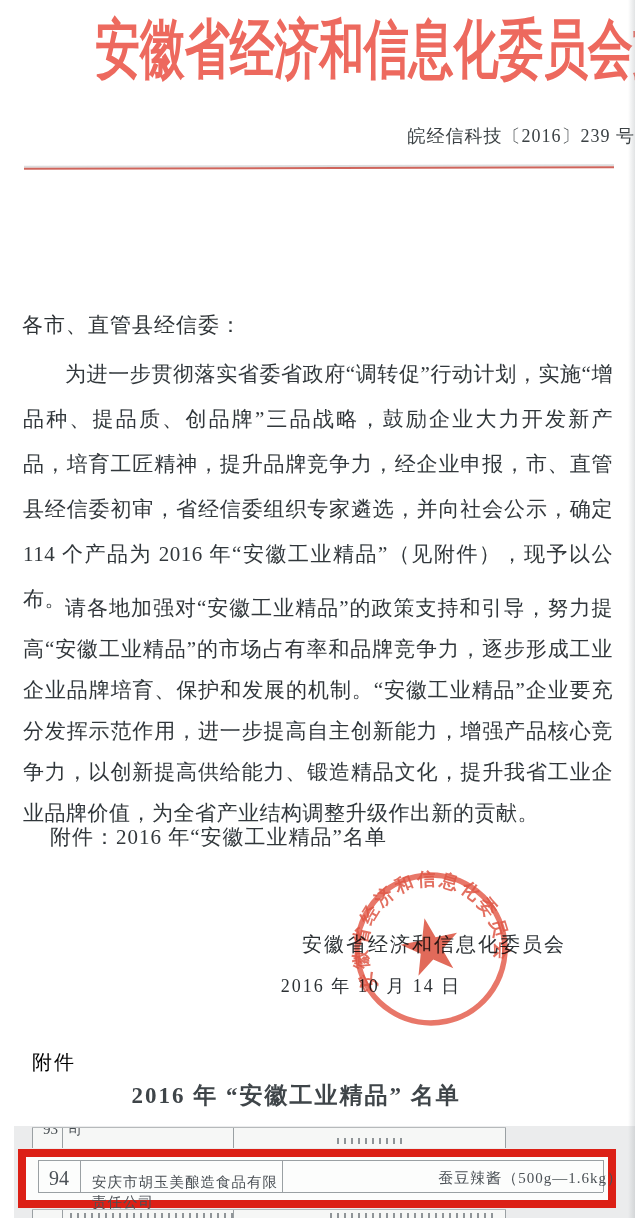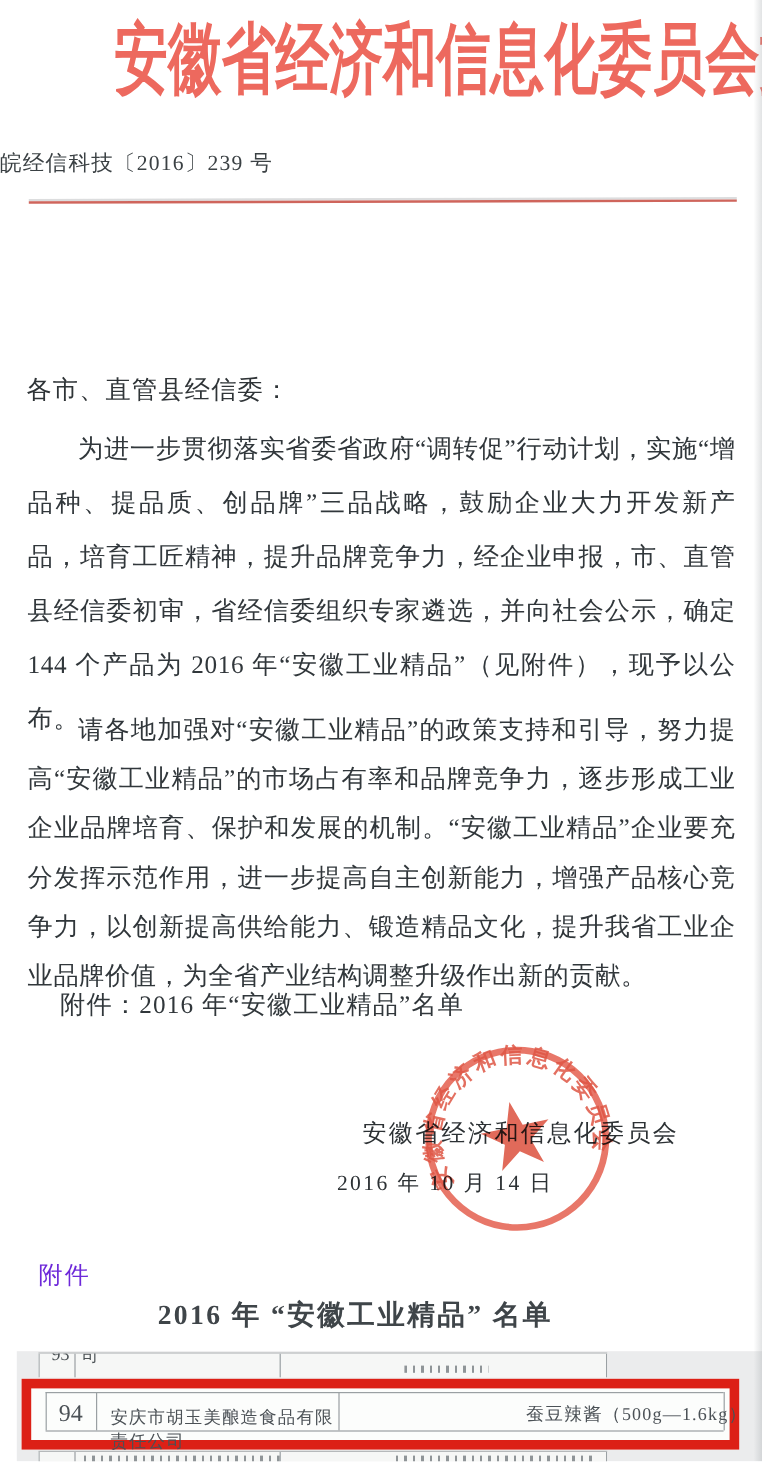--- a/index.html
+++ b/index.html
@@ -15,21 +15,21 @@
     pointer-events:none;
   }
   .banner{
     position:absolute;top:2px;left:0;width:635px;height:94px;line-height:96px;
     text-align:center;white-space:nowrap;
     font-size:64px;font-weight:bold;color:#ed695e;
     transform:scaleX(0.70);transform-origin:50% 50%;
     letter-spacing:0;
   }
   .doc-number{
-    position:absolute;top:124px;left:0;width:635px;text-align:left;
+    position:absolute;top:124px;left:0;width:635px;text-align:right;
     font-size:18px;color:#3b4144;letter-spacing:1px;
   }
   .red-rule{
     position:absolute;top:167px;left:24px;width:590px;height:2px;
     background:#cf655c;box-shadow:0 -2px 0 rgba(130,134,136,.28);
     transform:rotate(-0.15deg);
   }
   .doc-title{
     position:absolute;top:192px;left:0;width:635px;box-sizing:border-box;
     padding-right:104px;text-align:center;
@@ -56,21 +56,21 @@
     position:absolute;top:974px;left:0;width:509px;box-sizing:border-box;
     padding-left:233px;text-align:center;
     font-size:18px;color:#2c3134;letter-spacing:2px;white-space:nowrap;
   }
   .seal{
     position:absolute;top:868px;left:350px;width:162px;height:162px;
     transform:rotate(-12deg);mix-blend-mode:multiply;opacity:.93;
     pointer-events:none;
   }
   .attach-label{
-    position:absolute;top:1049px;left:32px;font-size:20px;color:#6d28d9;letter-spacing:2px;text-align:right;
+    position:absolute;top:1049px;left:32px;font-size:20px;color:#000000;letter-spacing:2px;text-align:right;
   }
   .attach-title{
     position:absolute;top:1080px;left:0;width:635px;box-sizing:border-box;
     padding-right:43px;text-align:center;
     font-size:23px;font-weight:bold;color:#3f4549;letter-spacing:2px;
   }
   .scan-band{
     position:absolute;top:1126px;left:14px;width:621px;height:92px;
     background:#ebeced;
   }
@@ -119,21 +119,21 @@
 
   <div class="banner">安徽省经济和信息化委员会文件</div>
 
   <div class="doc-number">皖经信科技〔2016〕239 号</div>
 
   <div class="red-rule"></div>
 
 
   <div class="salutation">各市、直管县经信委：</div>
 
-  <div class="body-par par1">为进一步贯彻落实省委省政府“调转促”行动计划，实施“增品种、提品质、创品牌”三品战略，鼓励企业大力开发新产品，培育工匠精神，提升品牌竞争力，经企业申报，市、直管县经信委初审，省经信委组织专家遴选，并向社会公示，确定 144 个产品为 2016 年“安徽工业精品”（见附件），现予以公布。</div>
+  <div class="body-par par1">为进一步贯彻落实省委省政府“调转促”行动计划，实施“增品种、提品质、创品牌”三品战略，鼓励企业大力开发新产品，培育工匠精神，提升品牌竞争力，经企业申报，市、直管县经信委初审，省经信委组织专家遴选，并向社会公示，确定 114 个产品为 2016 年“安徽工业精品”（见附件），现予以公布。</div>
 
   <div class="body-par par2">请各地加强对“安徽工业精品”的政策支持和引导，努力提高“安徽工业精品”的市场占有率和品牌竞争力，逐步形成工业企业品牌培育、保护和发展的机制。“安徽工业精品”企业要充分发挥示范作用，进一步提高自主创新能力，增强产品核心竞争力，以创新提高供给能力、锻造精品文化，提升我省工业企业品牌价值，为全省产业结构调整升级作出新的贡献。</div>
 
   <div class="attach-note">附件：2016 年“安徽工业精品”名单</div>
 
   <div class="sig-org">安徽省经济和信息化委员会</div>
 
   <div class="sig-date">2016 年 10 月 14 日</div>
 
   <div class="seal">

